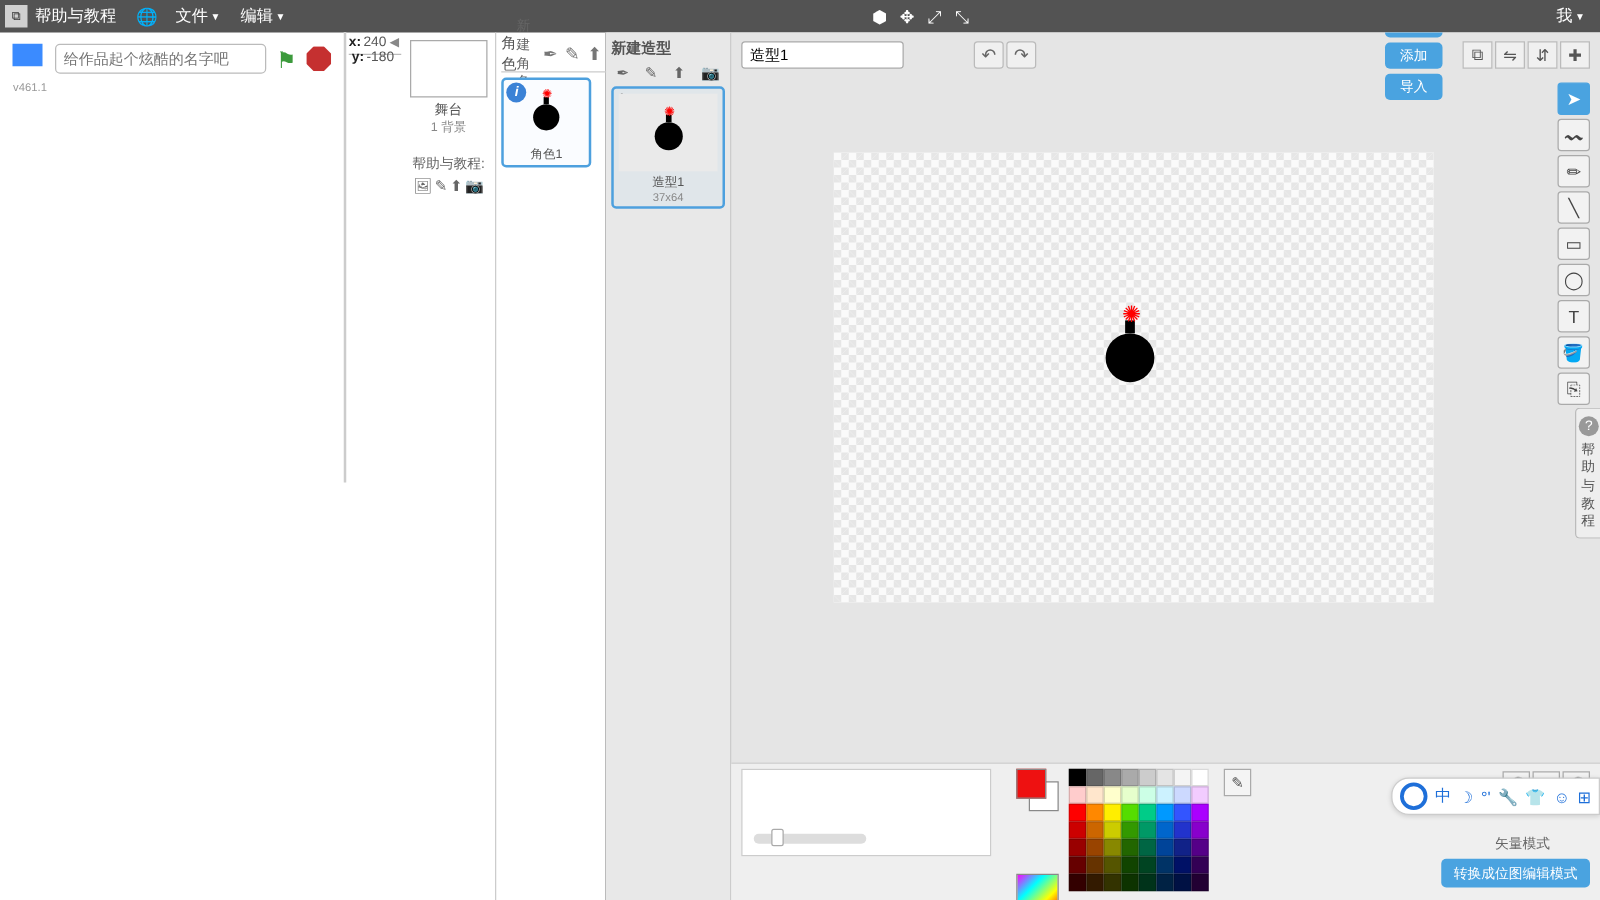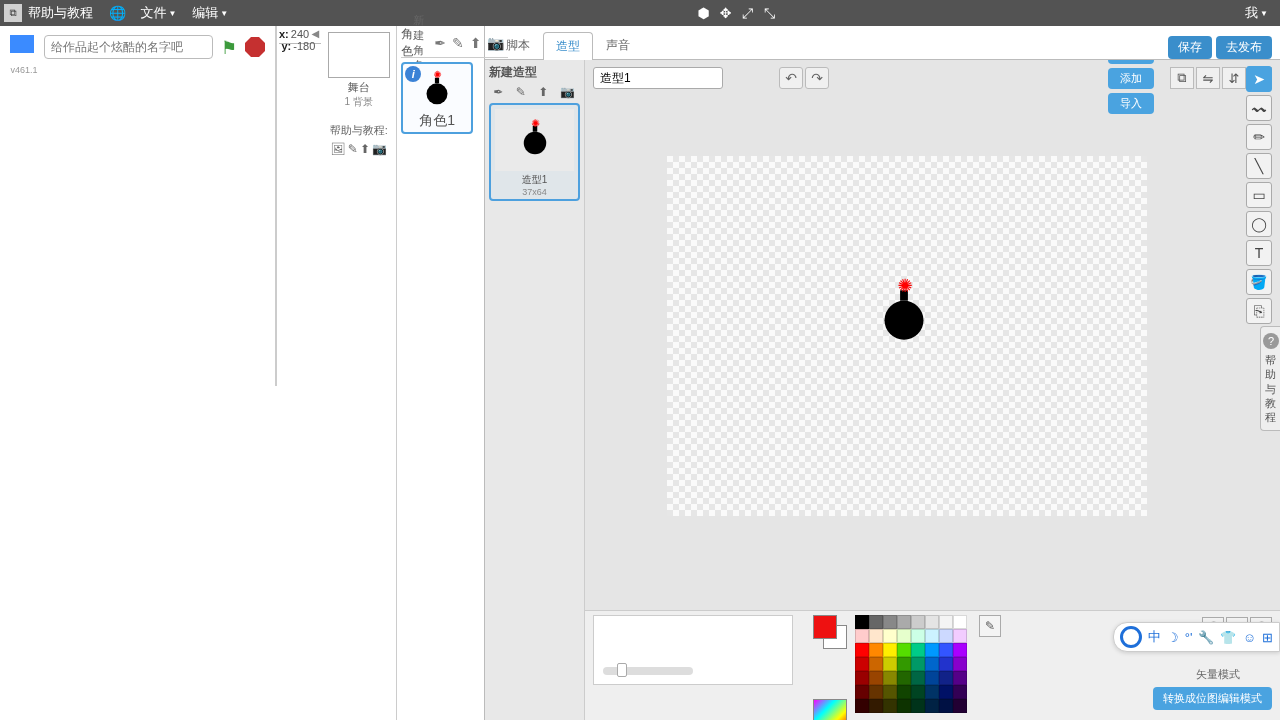--- a/index.html
+++ b/index.html
@@ -49,21 +49,21 @@
 .stagecol .newbg { font-size: 11px; color: #666; margin-top: 14px;}
 .stagecol .bgicons { display: flex; gap: 2px; margin-top: 4px; color: #666;}
 .spritelist { flex: 1; padding: 4px; }
 .spritehdr { display: flex; align-items: center; height: 28px; border-bottom: 1px solid #ccc; padding-bottom: 2px;}
 .spritehdr .t { font-size: 12px; color: #555; }
 .spritehdr .sp { flex: 1; }
 .spritehdr .new { font-size: 11px; color: #666; margin-right: 4px;}
 .spritehdr .ic { color: #777; margin: 0 3px; font-size: 14px;}
 .spritecard { width: 72px; height: 72px; border: 2px solid #4da0de; border-radius: 4px; margin-top: 4px; position: relative; display: flex; flex-direction: column; align-items: center; padding-top: 4px; background: #fafcff; }
 .spritecard .info { position: absolute; top: 2px; left: 2px; width: 16px; height: 16px; background: #3b82d6; color: #fff; border-radius: 50%; font-size: 11px; display: flex; align-items: center; justify-content: center; font-weight: bold; font-style: italic;}
-.spritecard .name { font-size: 14px; color: #555; position: absolute; bottom: 2px;}
+.spritecard .name { font-size: 10px; color: #555; position: absolute; bottom: 2px;}
 
 
 .tabrow { height: 34px; display: flex; align-items: flex-end; padding: 0 8px; border-bottom: 1px solid #bbb; }
 .tab { padding: 5px 12px; font-size: 12px; color: #666; border: 1px solid transparent; border-bottom: none; cursor: pointer; }
 .tab.active { color: #3a8ecb; border-color: #bbb; border-radius: 4px 4px 0 0; background: #fff; position: relative; top: 1px;}
 .tabspacer { flex: 1; }
 .hdrbtn { background: #3a8ecb; color: #fff; padding: 3px 10px; border-radius: 4px; font-size: 12px; margin-left: 4px; border: none; cursor: pointer; }
 
 
 .editbody { flex: 1; display: flex; background: #e5e5e5; overflow: hidden; }
@@ -208,28 +208,20 @@
               <div class="neck"></div>
               <div class="ball"></div>
           </div>
           <div class="name">角色1</div>
         </div>
       </div>
     </div>
   </div>
 
   <div class="rightcol">
-    <div class="tabrow">
-      <div class="tab">脚本</div>
-      <div class="tab active">造型</div>
-      <div class="tab">声音</div>
-      <div class="tabspacer"></div>
-      <button class="hdrbtn">保存</button>
-      <button class="hdrbtn">去发布</button>
-    </div>
 
     <div class="editbody">
       <div class="coscol">
         <div class="t">新建造型</div>
         <div class="icons">
           <span class="iconchar">✒</span>
           <span class="iconchar">✎</span>
           <span class="iconchar">⬆</span>
           <span class="iconchar">📷</span>
         </div>

